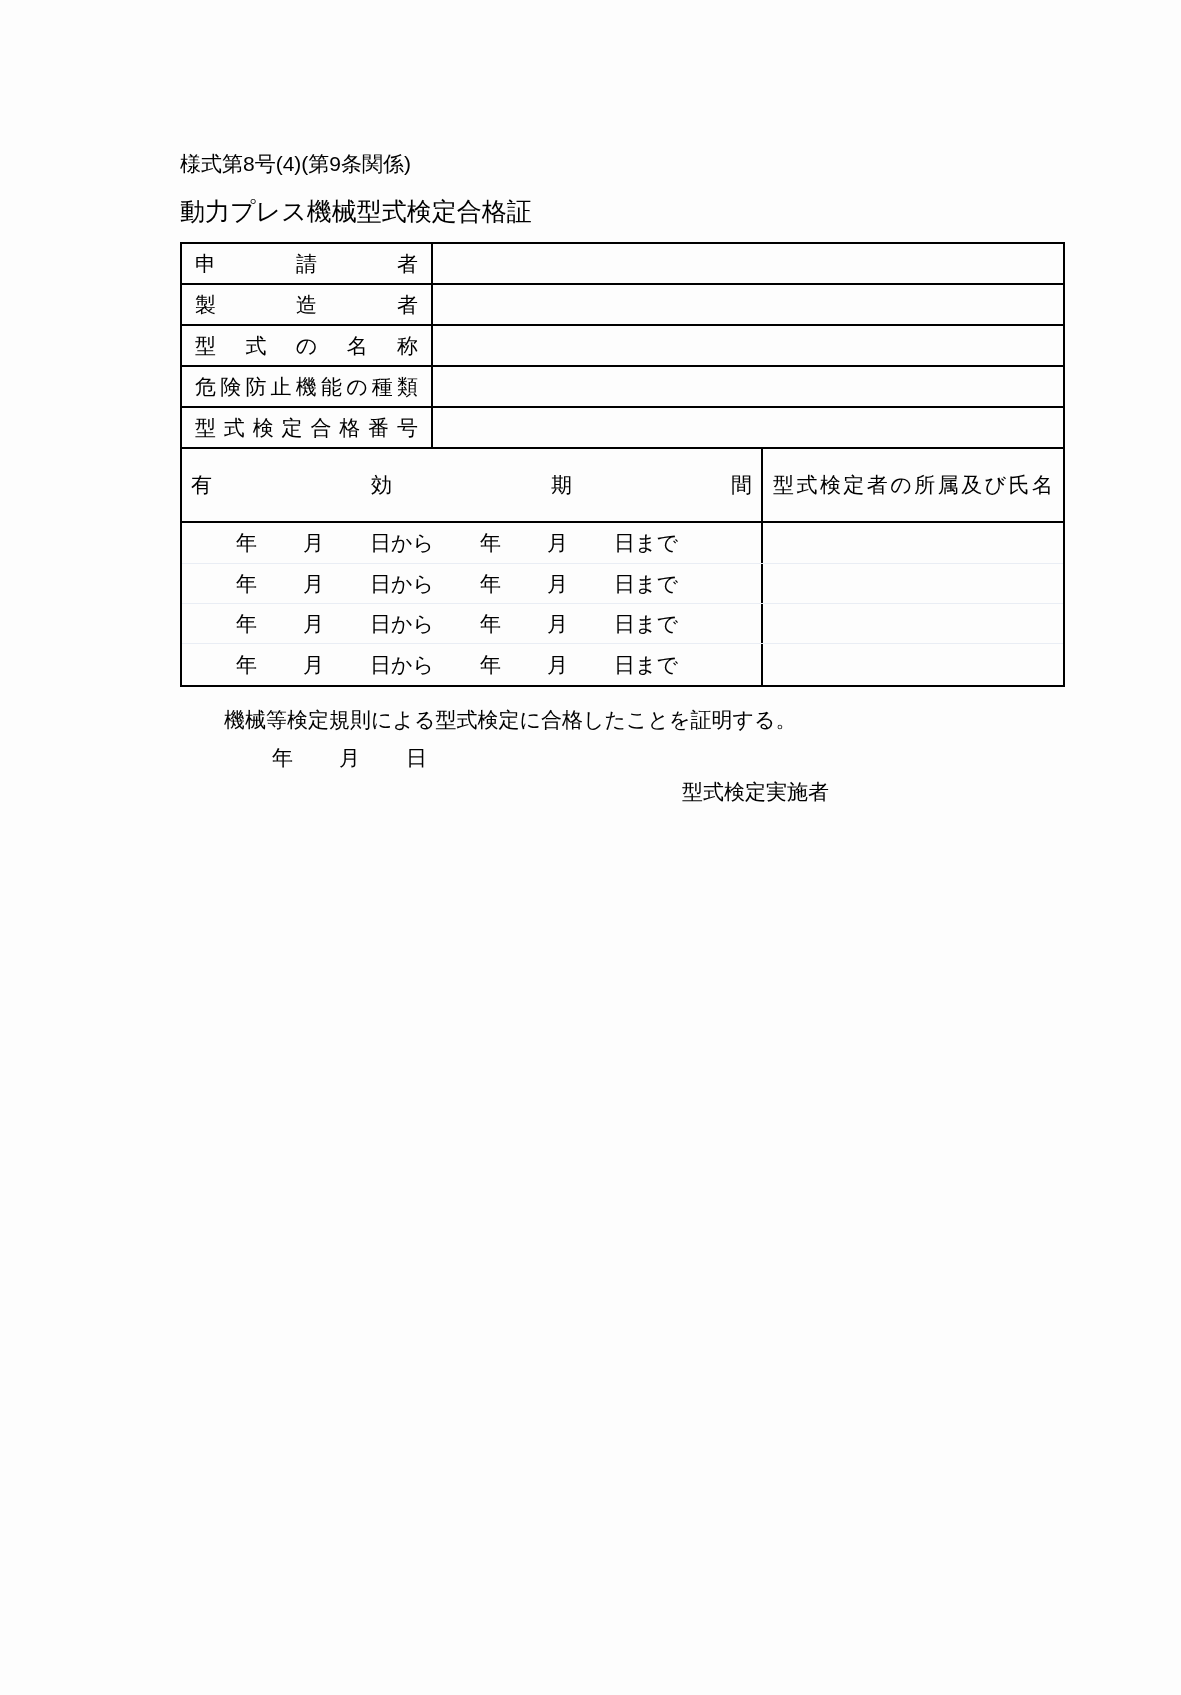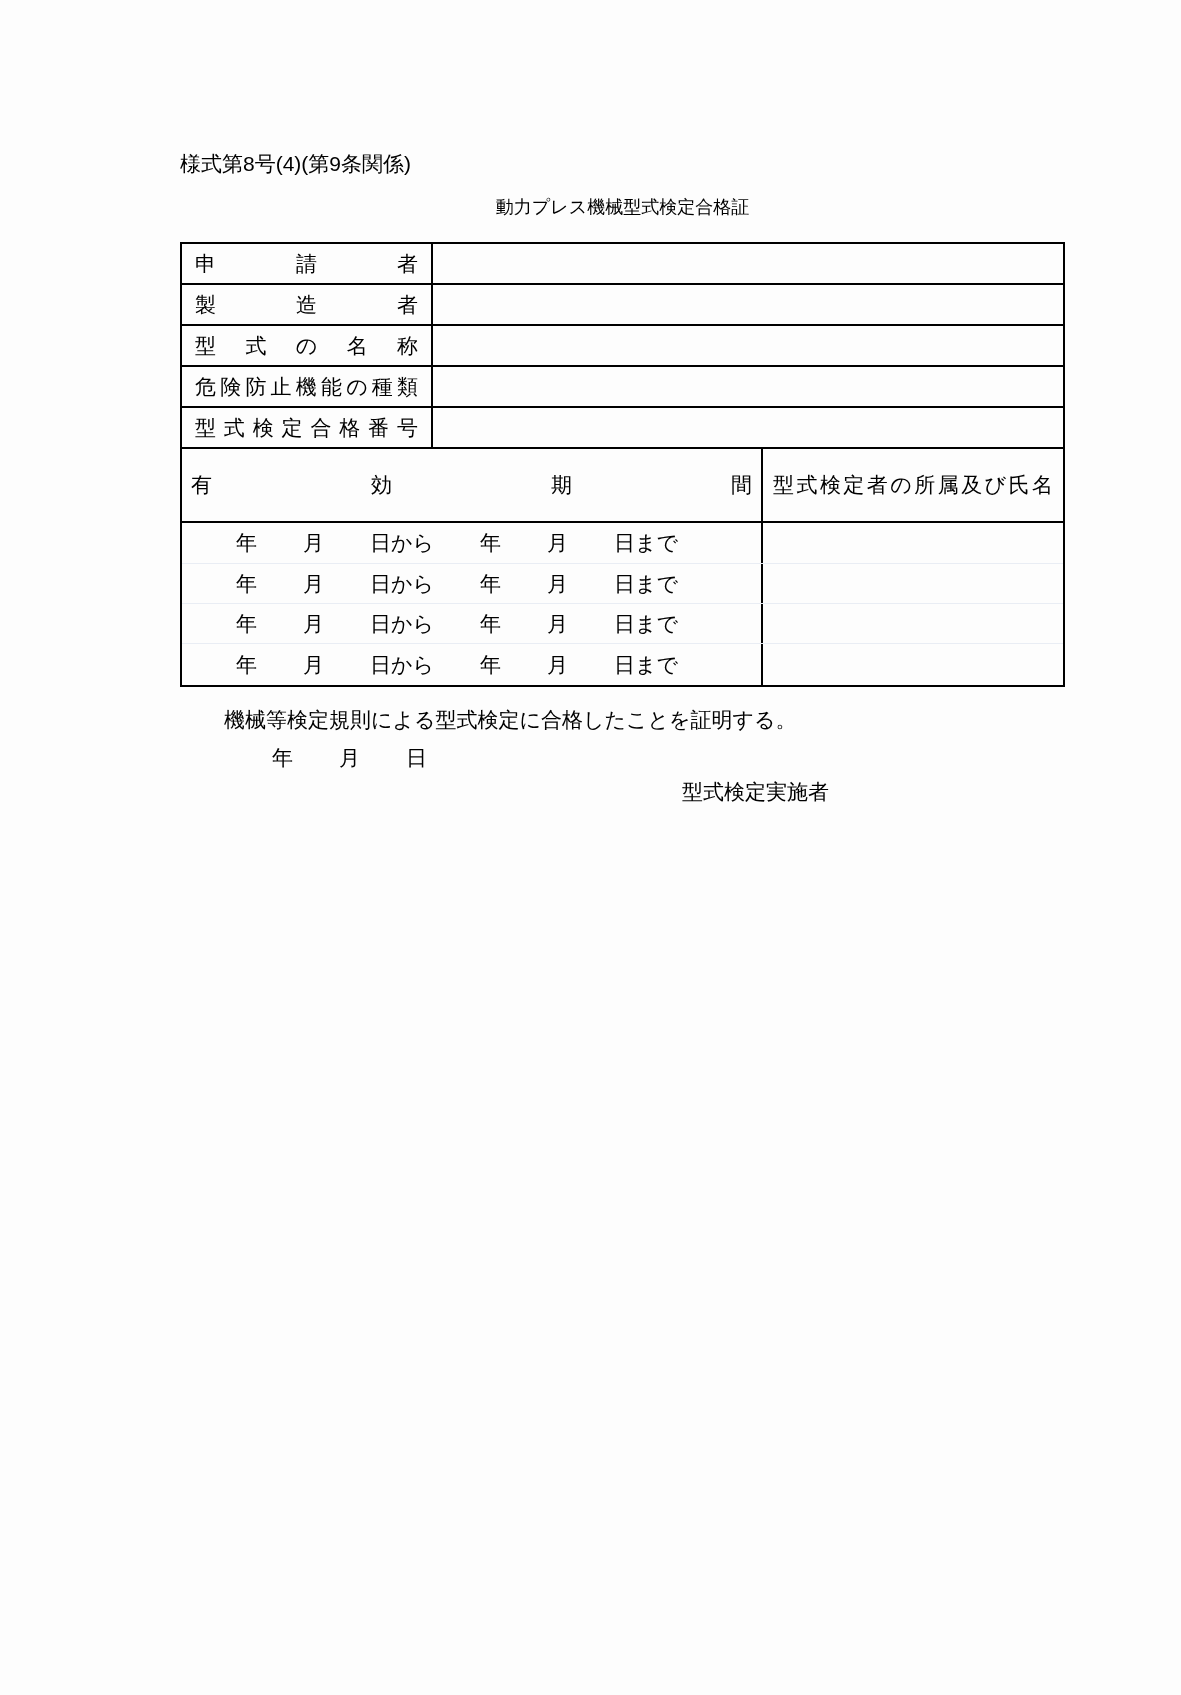--- a/index.html
+++ b/index.html
@@ -11,21 +11,21 @@
     color: #000;
   }
   .page { position: absolute; inset: 0; margin-left: 32px; }
 
   .form-number {
     position: absolute; left: 148px; top: 150px;
     font-size: 21px; white-space: nowrap;
   }
   .doc-title {
     position: absolute; left: 148px; top: 195px; width: 885px;
-    text-align: center; font-size: 18px; white-space: nowrap;
+    font-size: 25px; white-space: nowrap;
   }
 
   .cert-table {
     position: absolute; left: 148px; top: 242px;
     width: 885px; height: 445px;
     border: 2px solid #000;
     display: flex; flex-direction: column;
     background: transparent;
   }
   .t-row { display: flex; height: 41px; border-bottom: 2px solid #000; flex-shrink: 0; }

